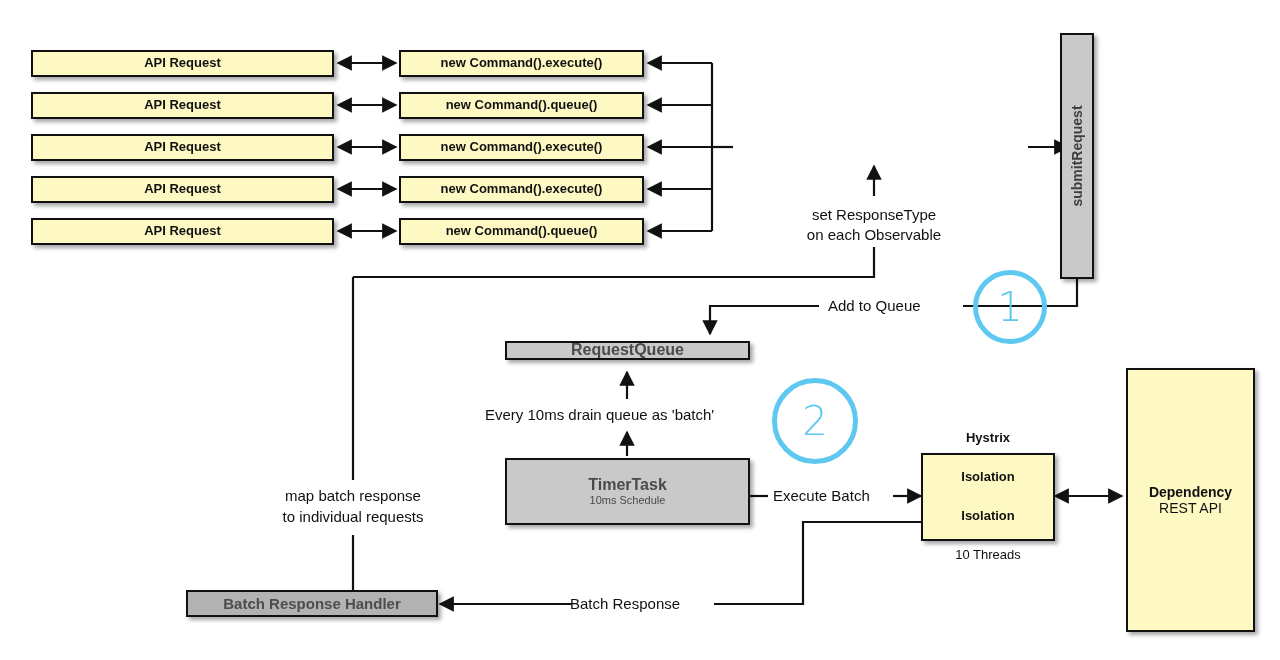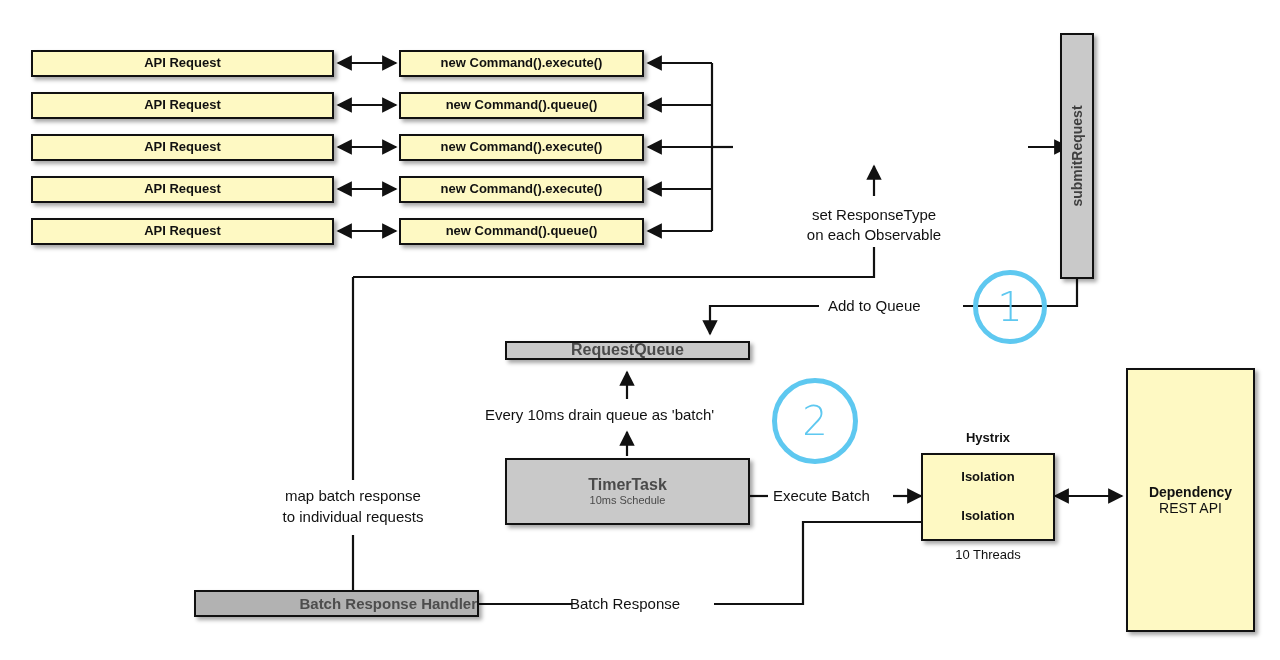--- a/index.html
+++ b/index.html
@@ -143,21 +143,21 @@
     <div class="t1" style="font-size:13px;">Isolation</div>
     <div class="t1" style="font-size:13px;">Isolation</div>
     <div class="t2" style="font-size:13px;">10 Threads</div>
   </div>
 
   <div class="box light" style="left:1126px;top:368px;width:129px;height:264px;">
     <div class="t1" style="font-size:14px;">Dependency</div>
     <div class="t2" style="font-size:14px;">REST API</div>
   </div>
 
-  <div class="box dark" style="left:194px;top:590px;width:285px;height:27px;align-items:flex-end;">
+  <div class="box dark" style="left:186px;top:590px;width:252px;height:27px;">
     <div class="t1" style="font-size:15px;">Batch Response Handler</div>
   </div>
 
 
   <div class="lbl c" style="left:799px;top:206px;width:150px;">set ResponseType</div>
   <div class="lbl c" style="left:789px;top:226px;width:170px;">on each Observable</div>
 
   <div class="lbl" style="left:828px;top:297px;">Add to Queue</div>
 
   <div class="lbl" style="left:485px;top:406px;">Every 10ms drain queue as 'batch'</div>

